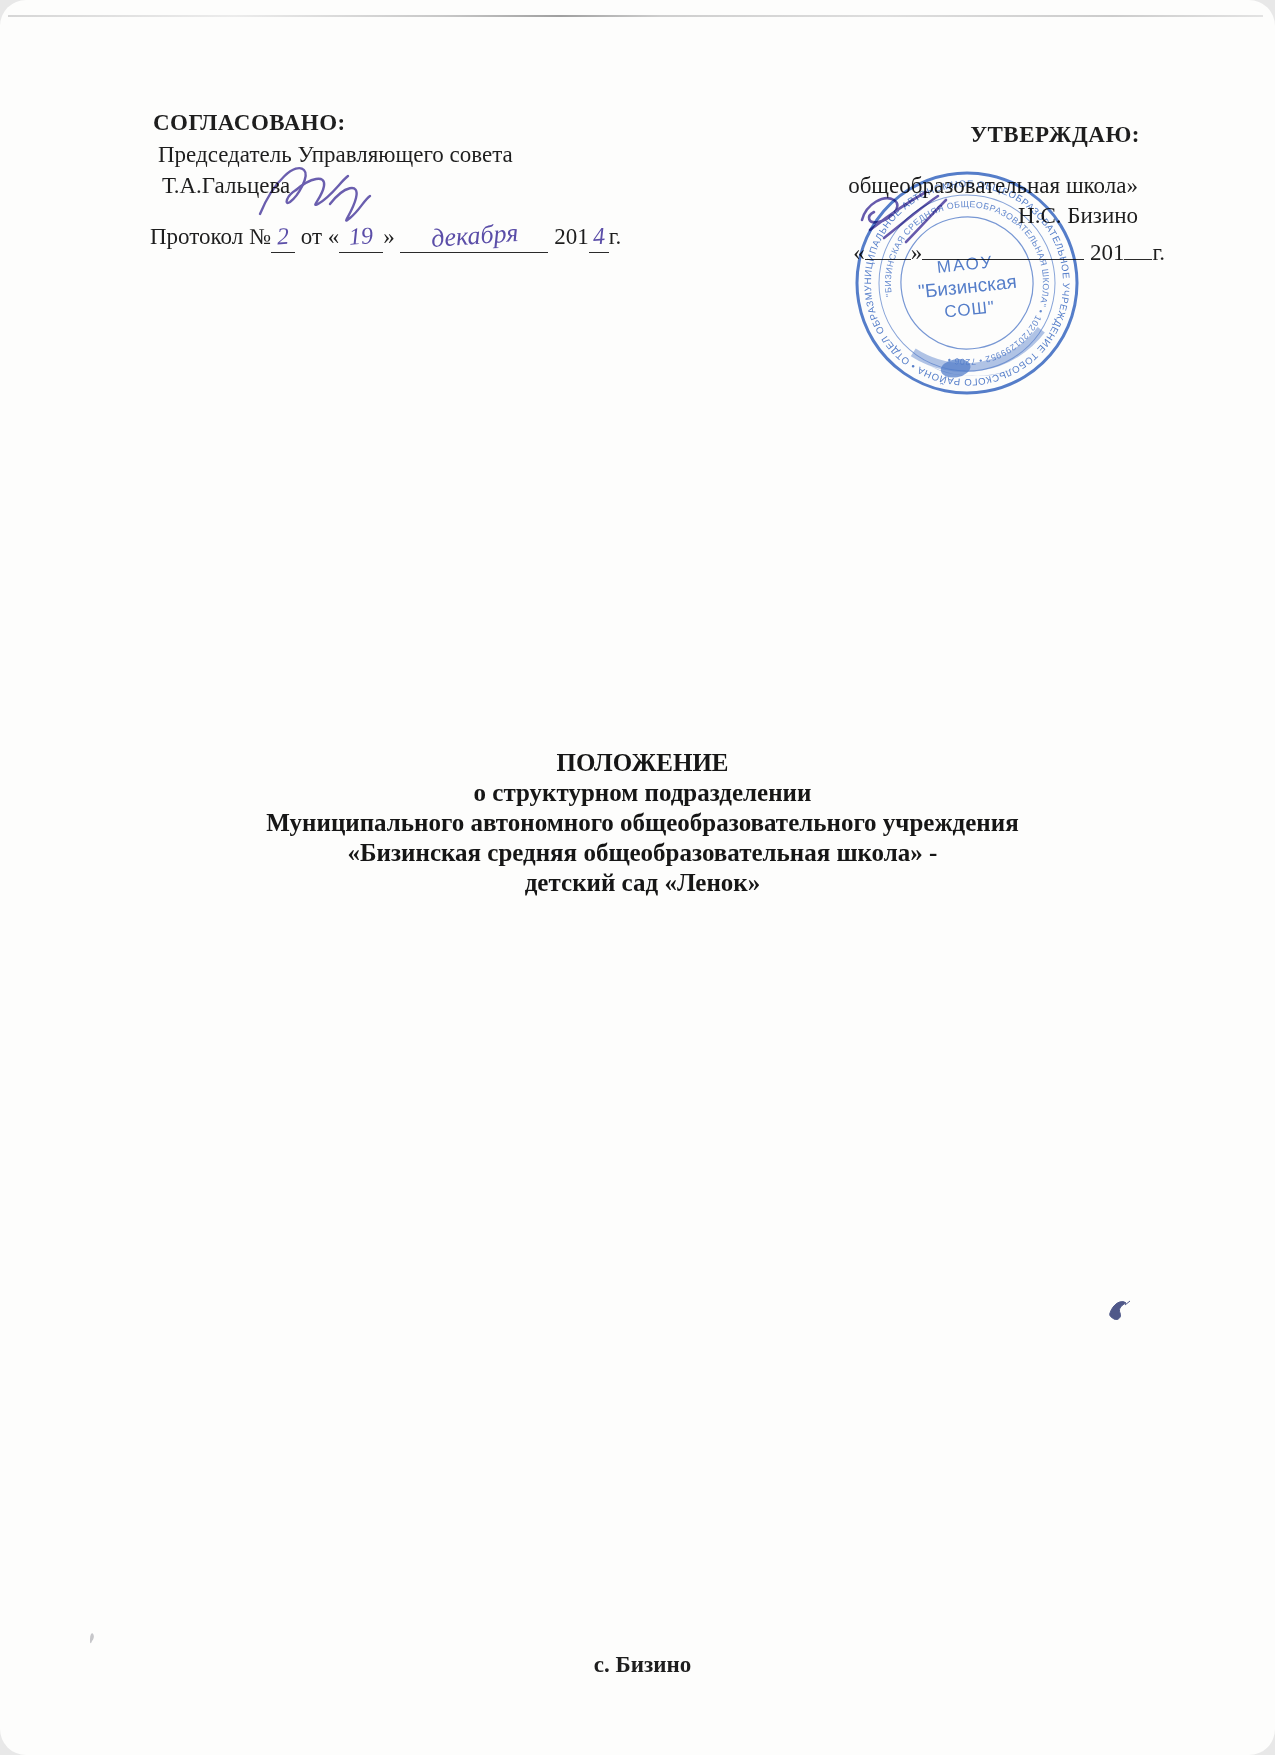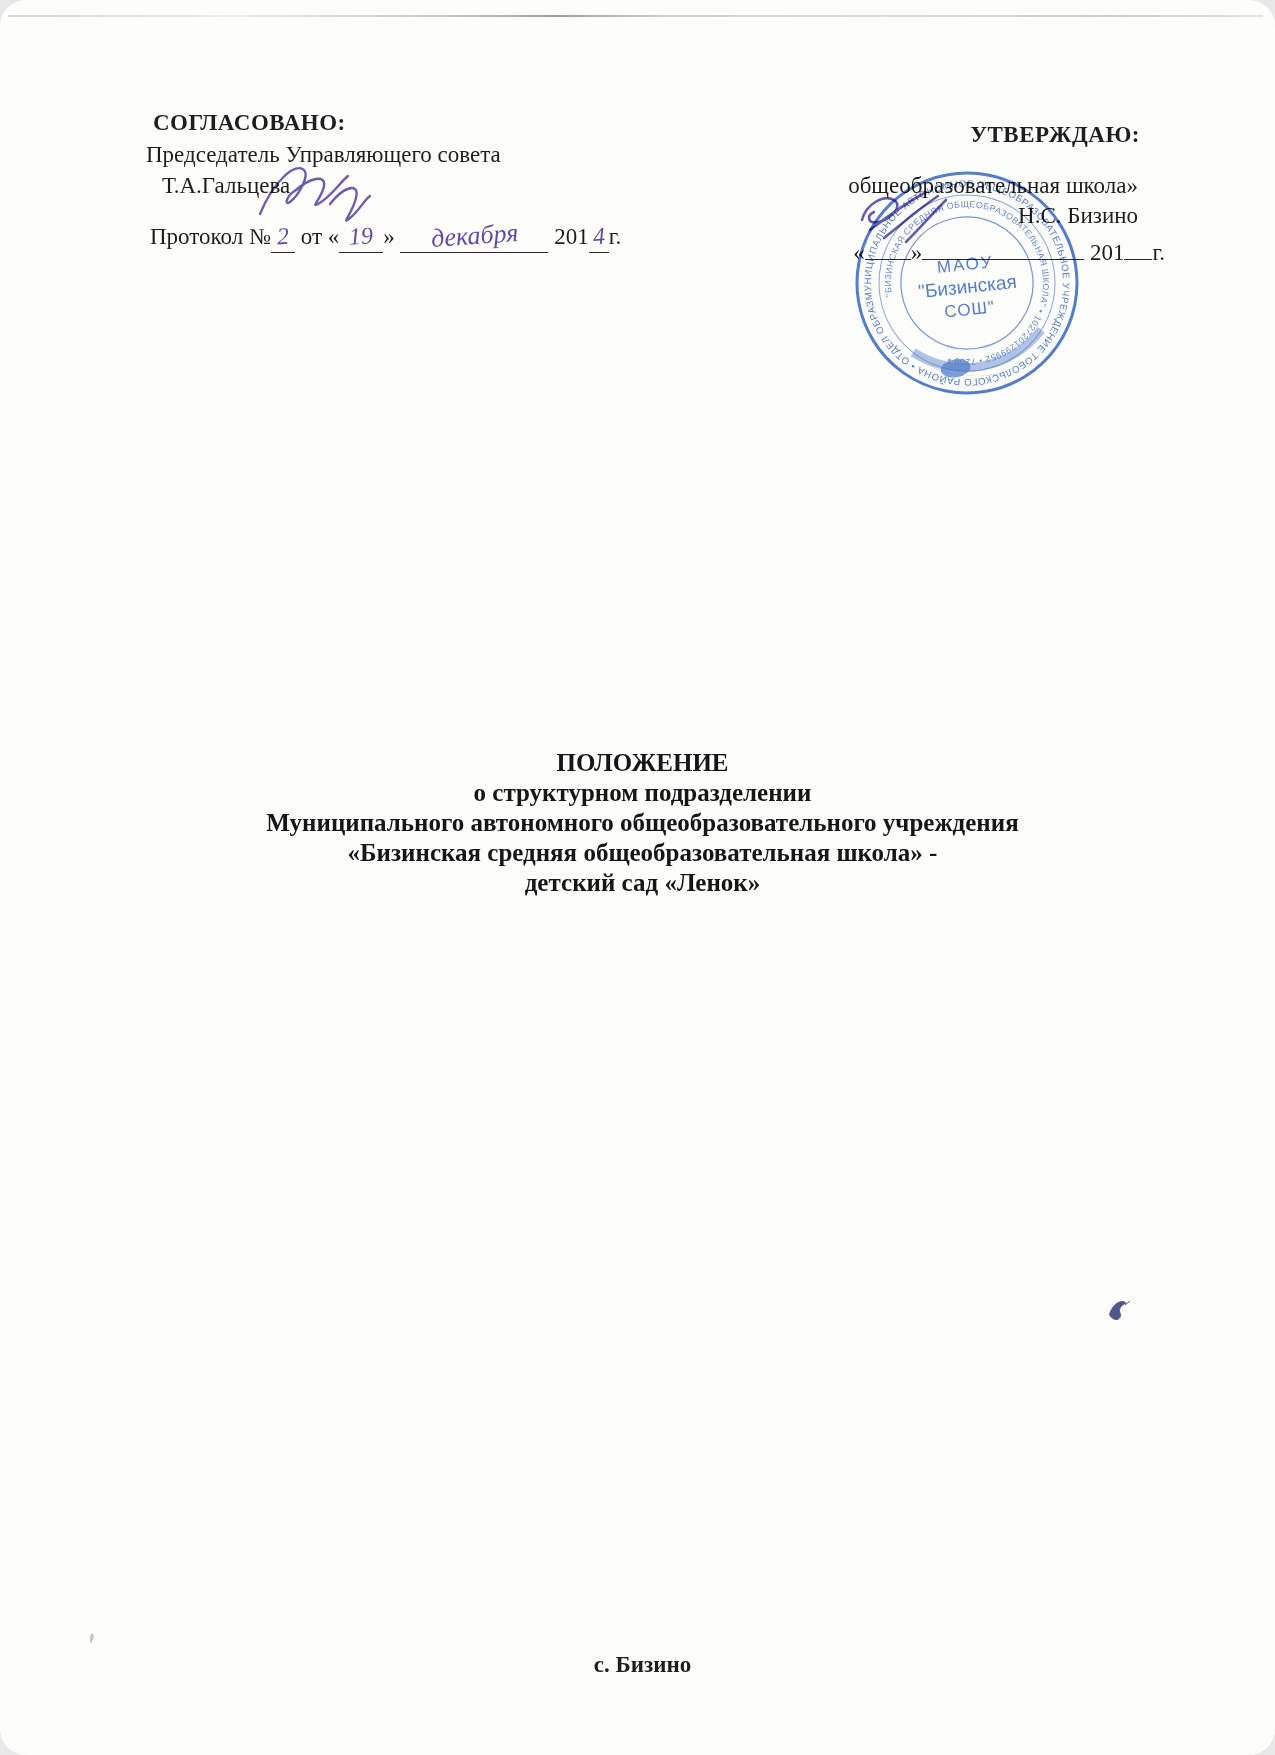--- a/index.html
+++ b/index.html
@@ -53,21 +53,21 @@
   .stamp-svg text{font-family:"Liberation Sans", sans-serif;}
 </style>
 </head>
 <body>
 
 <div class="page">
 
   <div class="scanline"></div>
 
   <div class="abs hdr-bold" style="left:153px;top:110px;">СОГЛАСОВАНО:</div>
-  <div class="abs body-line" style="left:146px;top:142px;">Председатель Управляющего совета</div>
+  <div class="abs body-line" style="left:158px;top:142px;">Председатель Управляющего совета</div>
   <div class="abs body-line" style="left:162px;top:173px;">Т.А.Гальцева</div>
 
   <svg class="abs blend" style="left:252px;top:152px;" width="150" height="85" viewBox="0 0 150 85">
     <g fill="none" stroke="#5b4ea8" stroke-width="2.4" stroke-linecap="round" opacity="0.9">
       <path d="M8 62 C 22 28, 44 10, 52 18 C 58 24, 46 44, 38 50 C 32 54, 34 44, 44 38"></path>
       <path d="M44 38 C 58 26, 74 22, 72 34 C 70 46, 58 56, 66 52 C 80 44, 88 30, 96 24"></path>
       <path d="M78 52 C 92 34, 108 30, 104 46 C 100 62, 88 74, 98 66 C 108 58, 112 48, 118 44"></path>
     </g>
   </svg>
 

